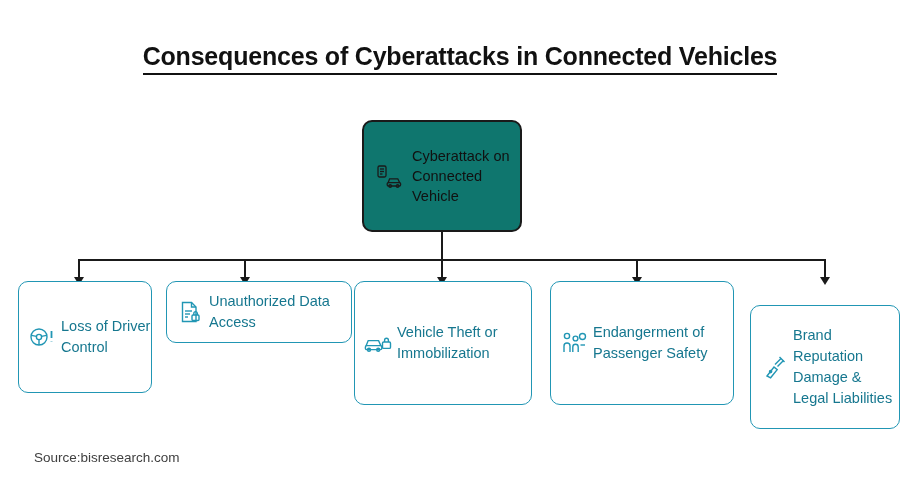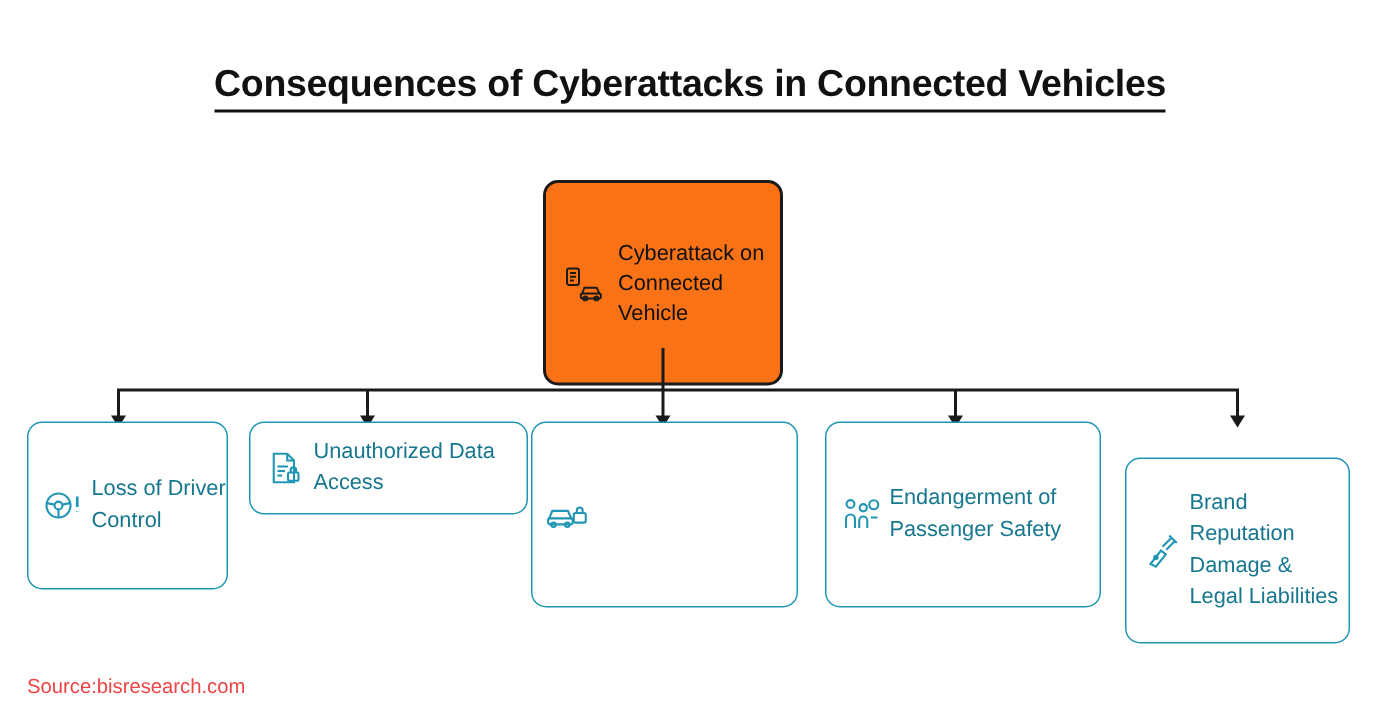--- a/index.html
+++ b/index.html
@@ -29,24 +29,24 @@
   #page-title .underline {
     border-bottom: 2px solid #111111;
     padding-bottom: 3px;
   }
 
   .root-node {
     position: absolute;
     left: 362px;
     top: 120px;
     width: 160px;
-    height: 137px;
+    height: 112px;
     border: 2px solid #1a1a1a;
     border-radius: 10px;
-    background: #f97316;
+    background: #0f766e;
     box-sizing: border-box;
     display: flex;
     align-items: center;
     padding-left: 8px;
   }
   .root-node .node-icon {
     width: 36px;
     flex: 0 0 36px;
     display: flex;
     align-items: center;
@@ -118,24 +118,24 @@
   }
 
   #leaf-0 { left: 18px;  top: 281px; width: 134px; height: 112px; }
   #leaf-1 { left: 166px; top: 281px; width: 186px; height: 62px;  }
   #leaf-2 { left: 354px; top: 281px; width: 178px; height: 124px; }
   #leaf-3 { left: 550px; top: 281px; width: 184px; height: 124px; justify-content: flex-end; }
   #leaf-4 { left: 750px; top: 281px; width: 150px; height: 124px; margin-top: 24px; }
 
   #source-note {
     position: absolute;
-    left: 18px;
+    left: 34px;
     top: 450px;
     font-size: 13.5px;
-    color: #ef4444;
+    color: #404040;
   }
 
   svg { display: block; }
 </style>
 </head>
 <body>
 
 <div id="page-title"><span class="underline">Consequences of Cyberattacks in Connected Vehicles</span></div>
 
 <div class="root-node">
@@ -206,20 +206,21 @@
   <span class="node-icon">
     <svg width="28" height="22" viewBox="0 0 28 22" fill="none" stroke="#2196b4" stroke-width="1.4">
       <path d="M2 14 l2.2 -5.4 h10.4 L17 14"></path>
       <rect x="1.4" y="13.6" width="16.4" height="4" rx="1.4"></rect>
       <circle cx="5" cy="17.8" r="1.5"></circle>
       <circle cx="14.2" cy="17.8" r="1.5"></circle>
       <rect x="18.5" y="10" width="8" height="6.4" rx="1.2"></rect>
       <path d="M20.6 10 V8.2 a1.9 1.9 0 0 1 3.8 0 V10"></path>
     </svg>
   </span>
+  <span class="node-label">Vehicle Theft or Immobilization</span>
 </div>
 
 <div class="leaf" id="leaf-3">
   <span class="node-icon">
     <svg width="26" height="24" viewBox="0 0 26 24" fill="none" stroke="#2196b4" stroke-width="1.4">
       <circle cx="6" cy="5" r="2.6"></circle>
       <path d="M3 21 v-6 a3 3 0 0 1 6 0 v6"></path>
       <circle cx="14.5" cy="7.5" r="2.4"></circle>
       <path d="M11.8 21 v-5 a2.7 2.7 0 0 1 5.4 0 v5"></path>
       <circle cx="21.5" cy="5.5" r="3"></circle>

